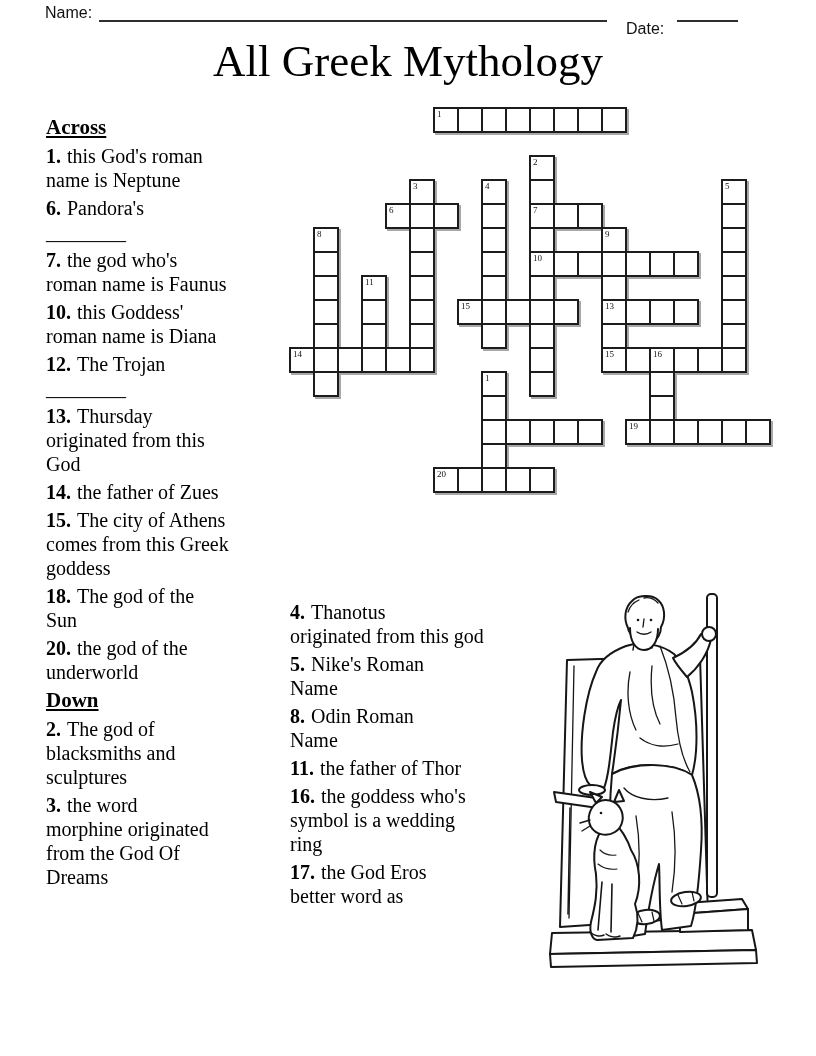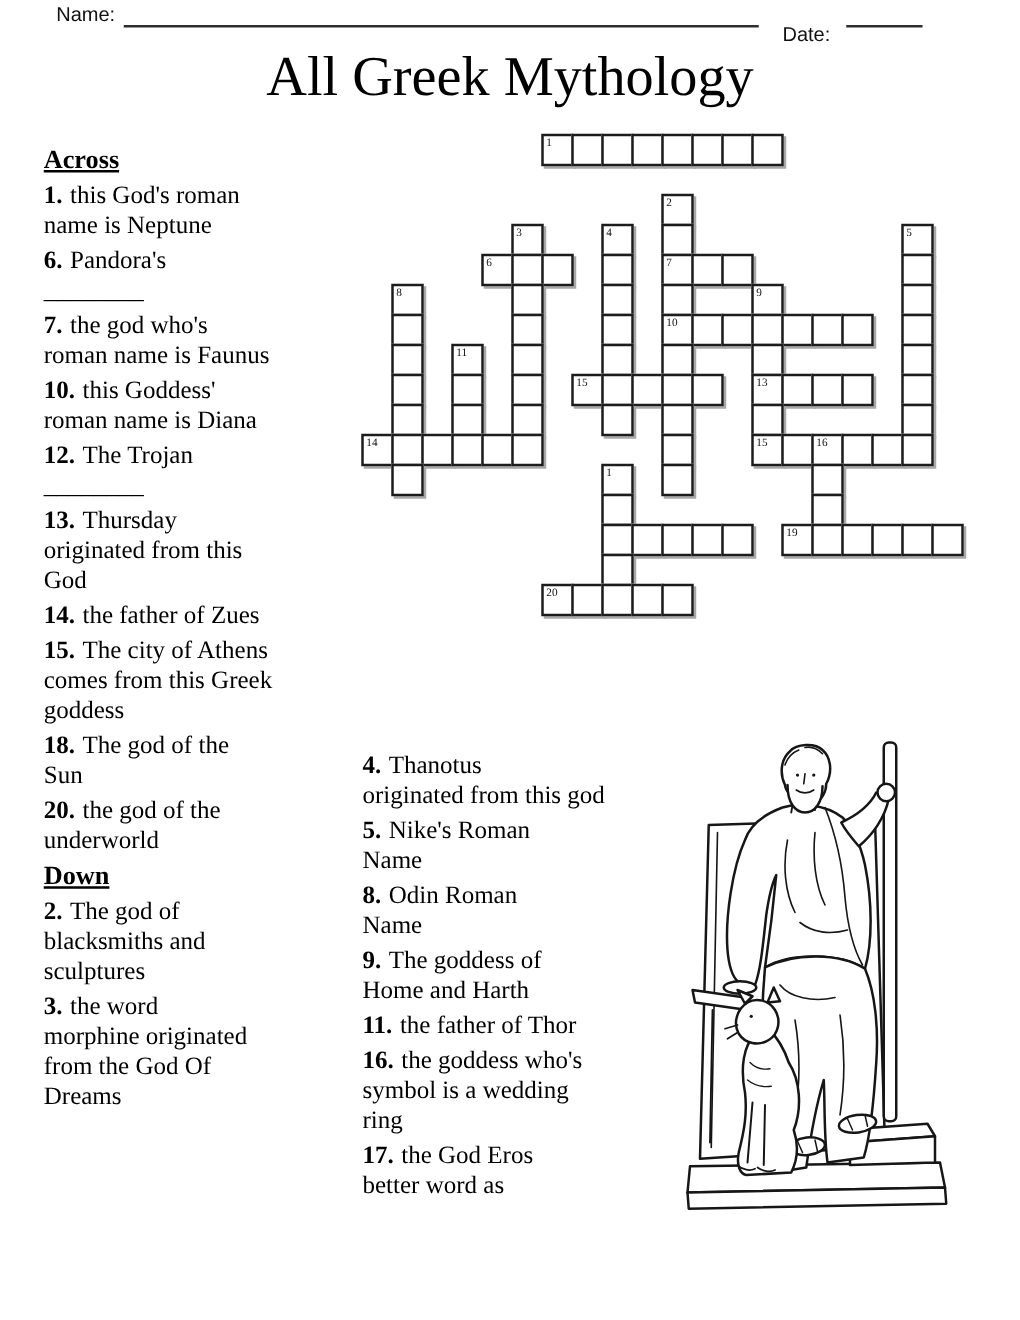--- a/index.html
+++ b/index.html
@@ -35,21 +35,21 @@
 
 <div class="page">
 
   <span class="hdr-label" style="left:45px;top:4px;">Name:</span>
   <span class="hdr-line" style="left:99px;top:3px;width:508px;"></span>
   <span class="hdr-label" style="left:626px;top:4px;margin-top:16px;">Date:</span>
   <span class="hdr-line" style="left:677px;top:3px;width:61px;"></span>
 
   <div class="title">All Greek Mythology</div>
 
-  <div class="clue-col" style="left:35px;top:115px;width:232px;">
+  <div class="clue-col" style="left:46px;top:115px;width:232px;">
     <div class="sec-head">Across</div>
     <div>
 
         <div class="clue"><span class="clue-num">1.</span><span class="clue-text">this God's roman
 name is Neptune</span></div>
 
         <div class="clue"><span class="clue-num">6.</span><span class="clue-text">Pandora's
 ________</span></div>
 
         <div class="clue"><span class="clue-num">7.</span><span class="clue-text">the god who's
@@ -97,22 +97,20 @@
 
         <div class="clue"><span class="clue-num">4.</span><span class="clue-text">Thanotus
 originated from this god</span></div>
 
         <div class="clue"><span class="clue-num">5.</span><span class="clue-text">Nike's Roman
 Name</span></div>
 
         <div class="clue"><span class="clue-num">8.</span><span class="clue-text">Odin Roman
 Name</span></div>
 
-        <div class="clue"><span class="clue-num">9.</span><span class="clue-text">The goddess of
-Home and Harth</span></div>
 
         <div class="clue"><span class="clue-num">11.</span><span class="clue-text">the father of Thor</span></div>
 
         <div class="clue"><span class="clue-num">16.</span><span class="clue-text">the goddess who's
 symbol is a wedding
 ring</span></div>
 
         <div class="clue"><span class="clue-num">17.</span><span class="clue-text">the God Eros
 better word as</span></div>
       </div>

